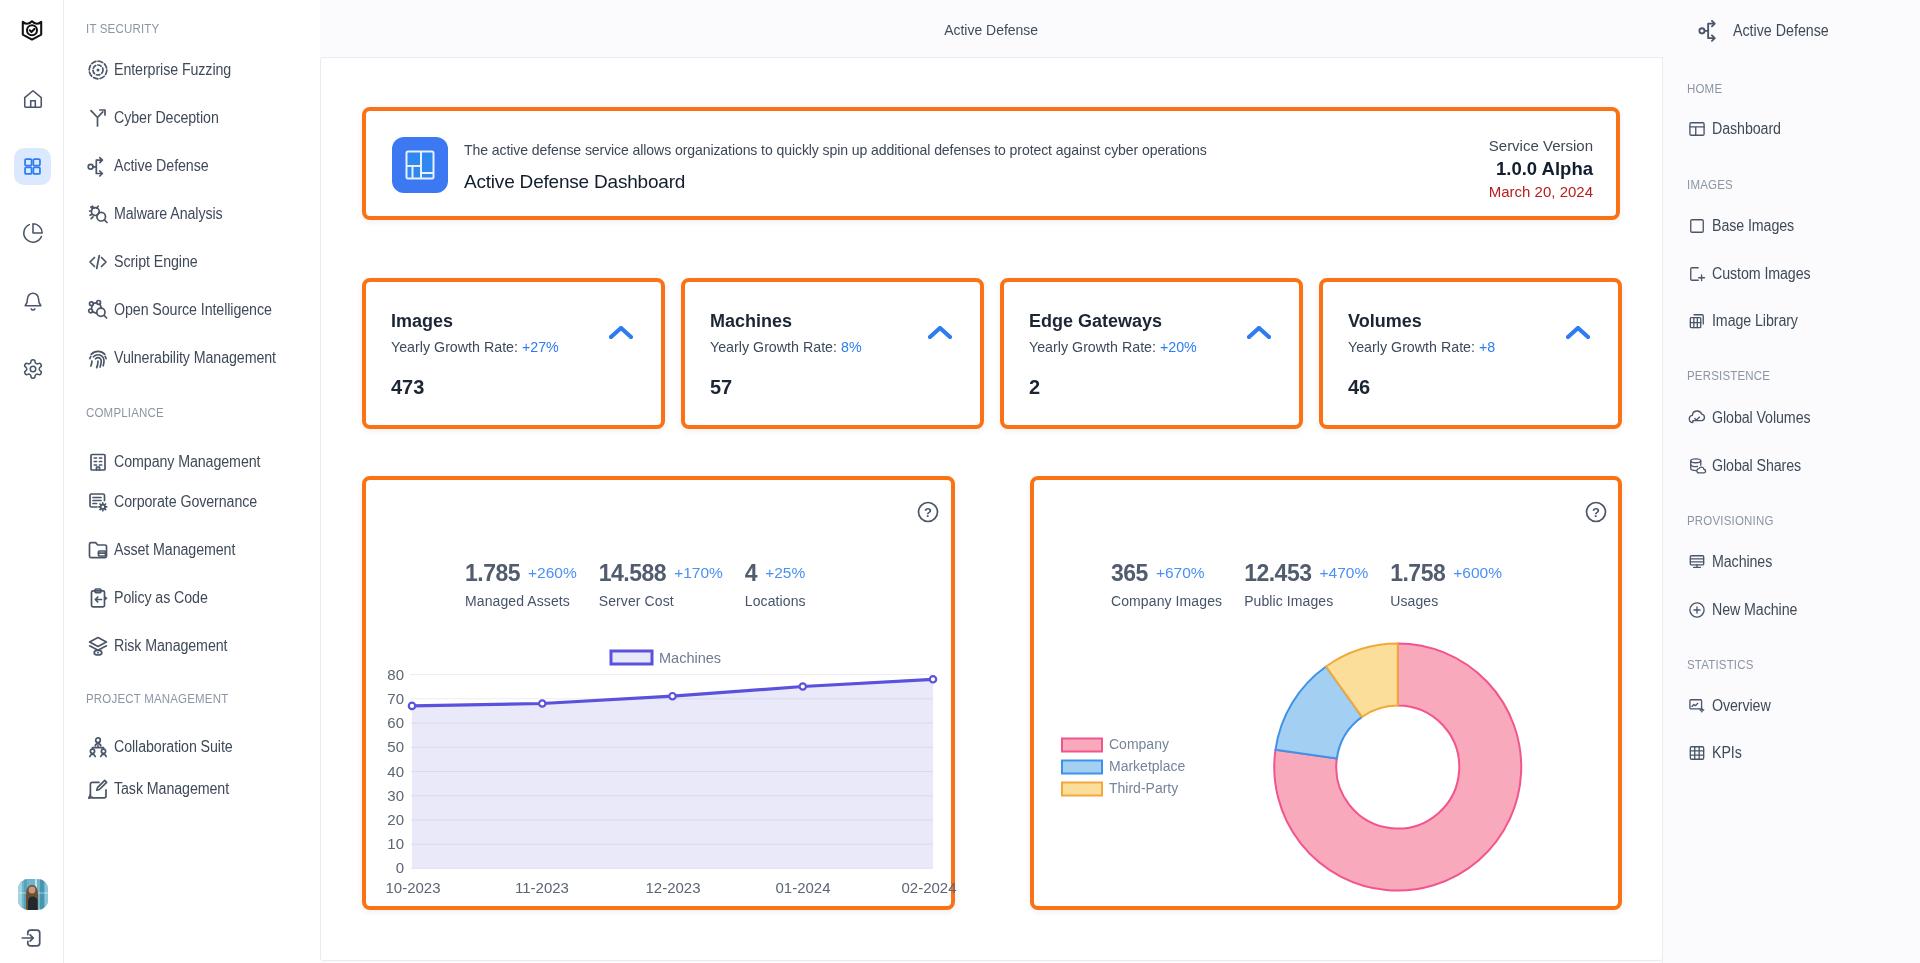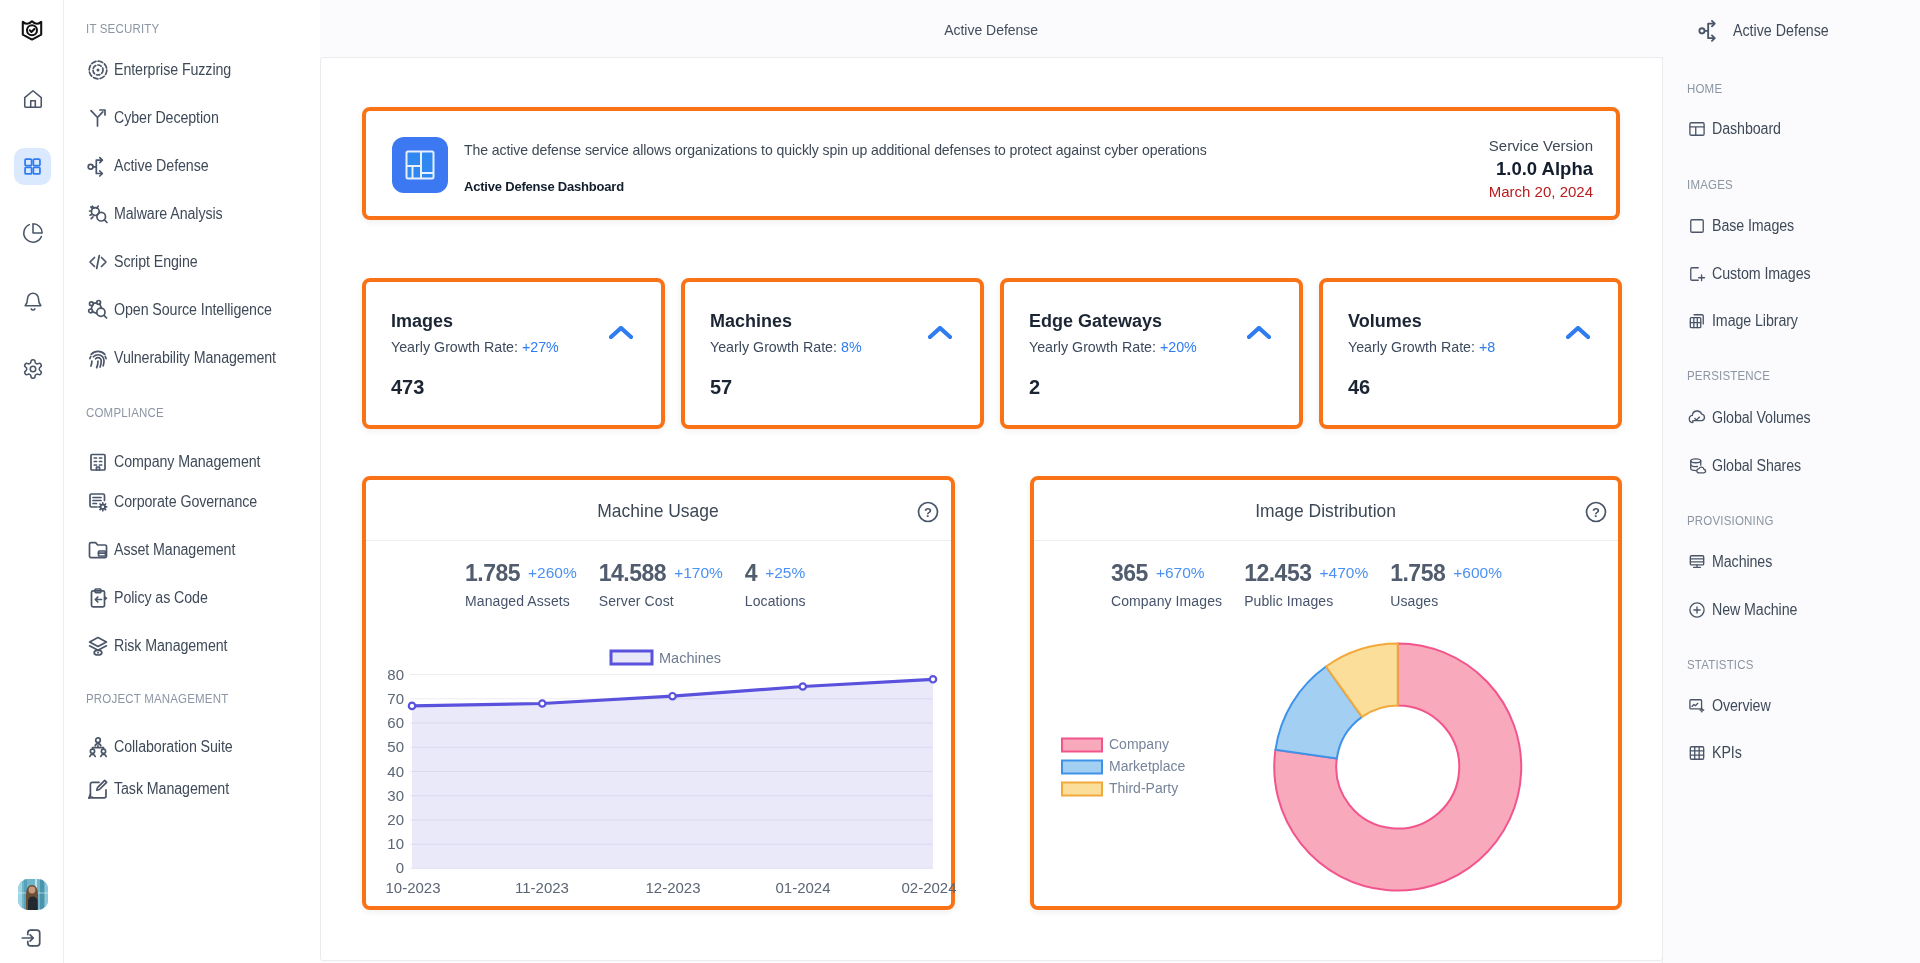--- a/index.html
+++ b/index.html
@@ -257,21 +257,21 @@
 <div id="panel"></div>
 
 <div class="card" id="hcard">
   <div class="abs" style="left:26px; top:26px; width:56px; height:56px; border-radius:12px; background:#3b78f1;">
     <svg width="56" height="56" viewBox="0 0 56 56">
       <rect x="14.5" y="14.5" width="27" height="27" rx="1.5" fill="#2f87f0" stroke="#e8f0fe" stroke-width="2"></rect>
       <path d="M29 14.5 V41.5 M14.5 29 H29 M20.5 29 V41.5 M29 36 H41.5" stroke="#e8f0fe" stroke-width="2" fill="none"></path>
     </svg>
   </div>
   <div class="abs" style="left:98px; top:31px; font-size:14.5px; color:#3d4856; letter-spacing:-0.1px; transform:scaleX(0.97); transform-origin:0 50%;">The active defense service allows organizations to quickly spin up additional defenses to protect against cyber operations</div>
-  <div class="abs" style="left:98px; top:60px; font-size:13px; font-weight:bold; color:#121d2d; letter-spacing:-0.2px;margin-top:8px;">Active Defense Dashboard</div>
+  <div class="abs" style="left:98px; top:60px; font-size:19px; font-weight:normal; color:#121d2d; letter-spacing:-0.2px;">Active Defense Dashboard</div>
   <div class="abs" style="right:23px; top:23px; text-align:right; line-height:23px;">
     <div style="font-size:15px; color:#3d4856;">Service Version</div>
     <div style="font-size:18.5px; font-weight:bold; color:#121d2d;">1.0.0 Alpha</div>
     <div style="font-size:15px; color:#b91c1c;">March 20, 2024</div>
   </div>
 </div>
 
 <div class="card stat" style="left:362px">
     <div class="t">Images</div>
     <div class="s">Yearly Growth Rate: <b>+27%</b></div>
@@ -299,21 +299,20 @@
 <div class="card stat" style="left:1319px">
     <div class="t">Volumes</div>
     <div class="s">Yearly Growth Rate: <b>+8</b></div>
     <div class="n">46</div>
     <svg class="chev" width="24" height="13" viewBox="0 0 24 13">
       <path d="M2 11 L12 2 L22 11" stroke="#2e7cf0" stroke-width="4.2" fill="none" stroke-linecap="round"></path>
     </svg>
   </div>
 
 <div class="card ccard" id="mu" style="left:362px; width:593px">
-  <div class="title"><span style="display:inline-block; transform:scaleX(0.92);">Machine Usage</span></div>
   <div class="statrow" style="padding-left:99px;">
     <div class="sb">
         <div><span class="num">1.785</span><span class="pct">+260%</span></div>
         <div class="lab">Managed Assets</div>
       </div>
     <div class="sb">
         <div><span class="num">14.588</span><span class="pct">+170%</span></div>
         <div class="lab">Server Cost</div>
       </div>
     <div class="sb">
@@ -369,21 +368,20 @@
         <text x="563" y="259">02-2024</text>
     </g>
   </svg>
   <svg class="help" style="left:551px;" width="22" height="22" viewBox="0 0 22 22">
       <circle cx="11" cy="11" r="9.5" stroke="#4a5568" stroke-width="1.7" fill="none"></circle>
       <text x="11" y="15.5" font-size="13" font-weight="bold" fill="#4a5568" text-anchor="middle">?</text>
     </svg>
 </div>
 
 <div class="card ccard" id="idist" style="left:1030px; width:592px">
-  <div class="title"><span style="display:inline-block; transform:scaleX(0.92);">Image Distribution</span></div>
   <div class="statrow" style="padding-left:77px;">
     <div class="sb">
         <div><span class="num">365</span><span class="pct">+670%</span></div>
         <div class="lab">Company Images</div>
       </div>
     <div class="sb">
         <div><span class="num">12.453</span><span class="pct">+470%</span></div>
         <div class="lab">Public Images</div>
       </div>
     <div class="sb">

